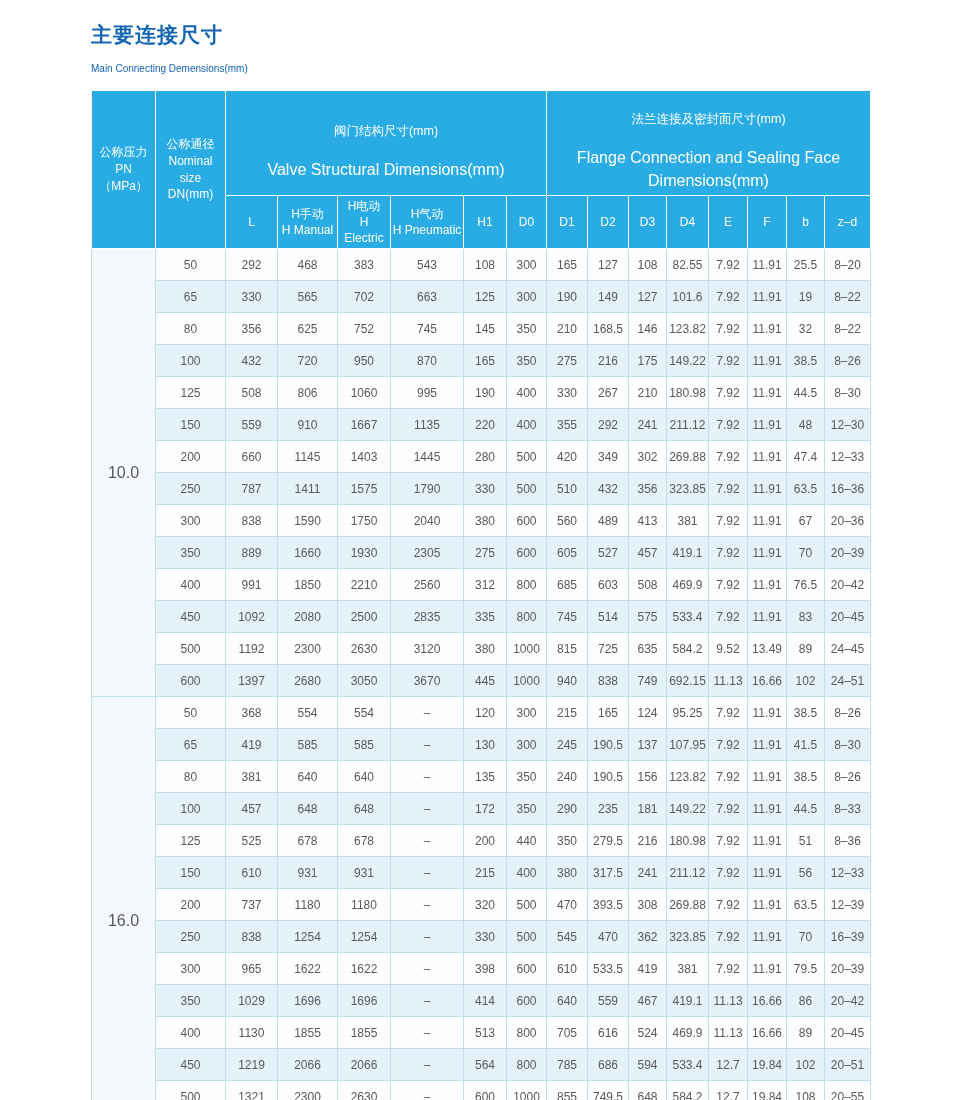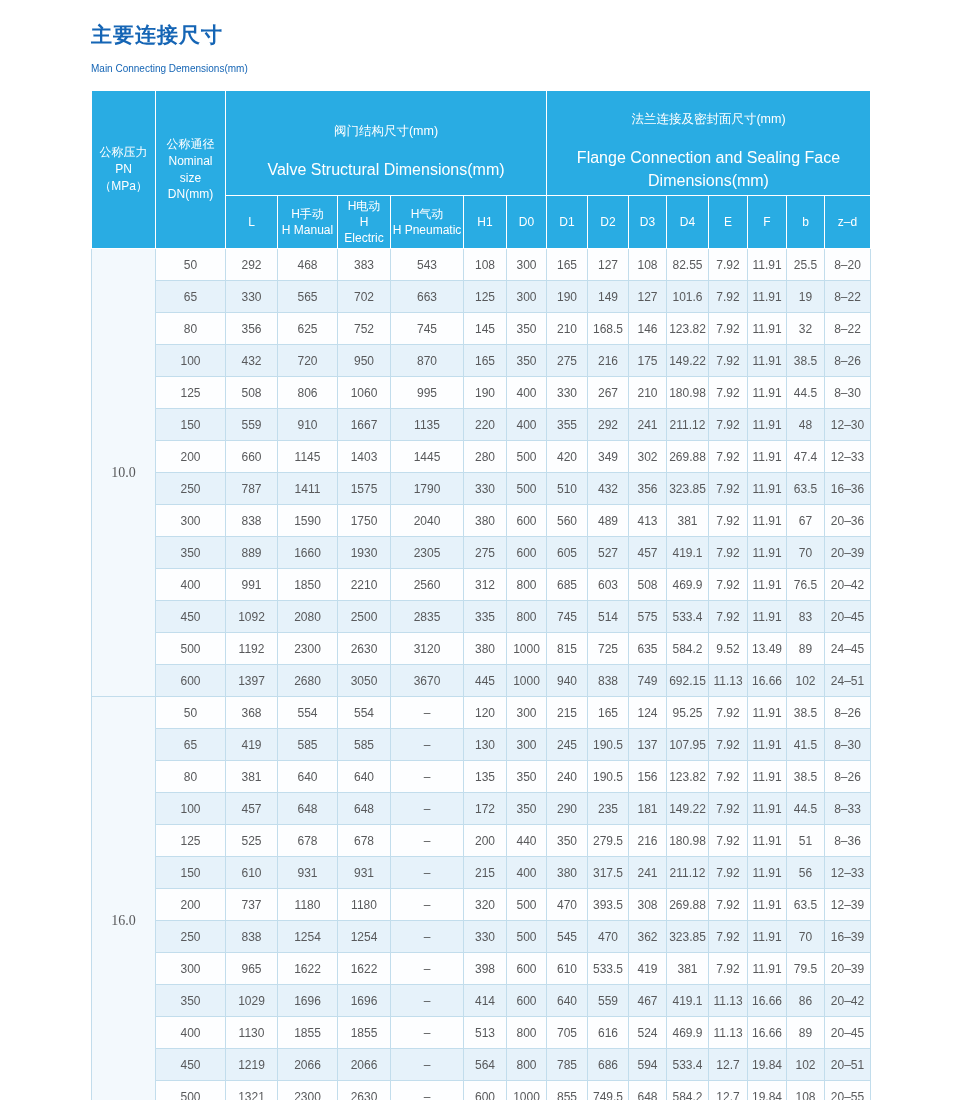--- a/index.html
+++ b/index.html
@@ -76,23 +76,22 @@
     vertical-align: middle;
     height: 32px;
     font-size: 12px;
     color: #58595b;
     padding: 0 1px;
   }
   tbody tr.even td { background: #fdfeff; }
   tbody tr.odd td  { background: #e6f2fa; }
   tbody td.pn-cell {
     background: #f3f9fd !important;
-    font-size: 14px;
+    font-size: 16px;
     color: #58595b;
-    font-family: Liberation Serif, serif;
   }
 </style>
 </head>
 <body>
 
 <div class="page">
 
   <div class="title-block">
     <div class="title-zh">主要连接尺寸</div>
     <div class="title-en">Main Connecting Demensions(mm)</div>

